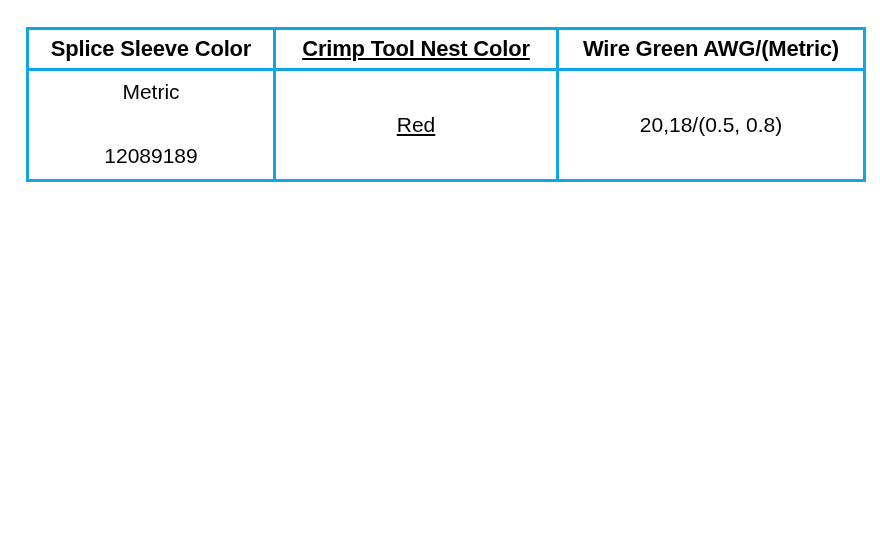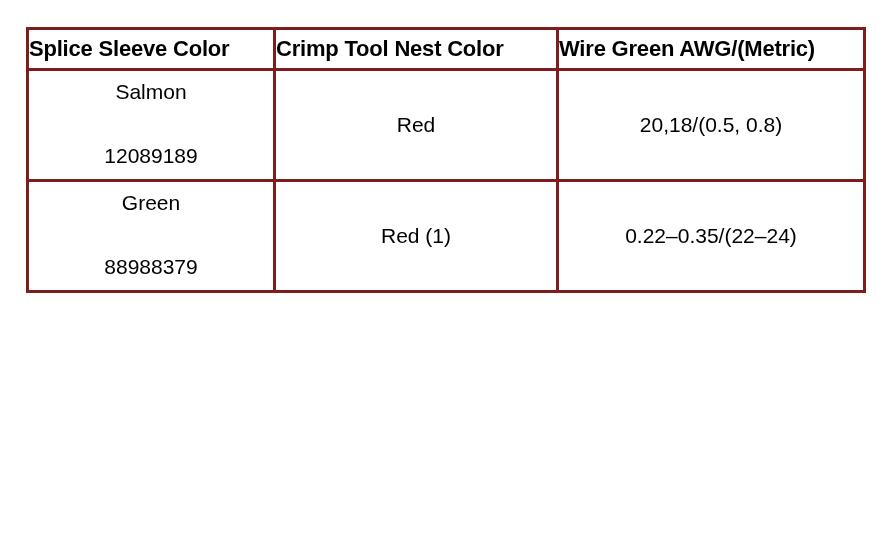--- a/index.html
+++ b/index.html
@@ -27,40 +27,40 @@
     width: 828px;
   }
   table.spec-table {
     border-collapse: collapse;
     table-layout: fixed;
     width: 828px;
     background: #ffffff;
   }
   table.spec-table th,
   table.spec-table td {
-    border: 3px solid #7f1d1d;
-    text-align: left;
+    border: 3px solid #0ea5e9;
+    text-align: center;
     vertical-align: middle;
     padding: 0;
   }
   table.spec-table th {
     font-size: 22px;
     font-weight: bold;
     height: 38px;
     line-height: 38px;
     white-space: nowrap;
     letter-spacing: -0.2px;
   }
   table.spec-table td {
     font-size: 21px;
     font-weight: normal;
     height: 108px;
   }
   .col-1 { width: 244px; }
-  .col-2 { width: 280px; }
+  .col-2 { width: 280px; text-decoration: underline; }
   .col-3 { width: 304px; }
 
   .stacked {
     display: flex;
     flex-direction: column;
     justify-content: space-between;
     align-items: center;
     height: 100%;
     box-sizing: border-box;
     padding: 9px 4px 11px 4px;
@@ -91,41 +91,27 @@
         <tr>
           <th class="col-1">Splice Sleeve Color</th>
           <th class="col-2">Crimp Tool Nest Color</th>
           <th class="col-3">Wire Green AWG/(Metric)</th>
         </tr>
       </thead>
       <tbody>
         <tr>
           <td class="col-1">
             <div class="stacked">
-              <span class="name">Salmon</span>
+              <span class="name">Metric</span>
               <span class="part">12089189</span>
             </div>
           </td>
           <td class="col-2">
             <div class="single">Red</div>
           </td>
           <td class="col-3">
             <div class="single">20,18/(0.5, 0.8)</div>
           </td>
         </tr>
-        <tr>
-          <td class="col-1">
-            <div class="stacked">
-              <span class="name">Green</span>
-              <span class="part">88988379</span>
-            </div>
-          </td>
-          <td class="col-2">
-            <div class="single">Red (1)</div>
-          </td>
-          <td class="col-3">
-            <div class="single">0.22–0.35/(22–24)</div>
-          </td>
-        </tr>
       </tbody>
     </table>
   </div>
 </div>
 
 </body></html>

